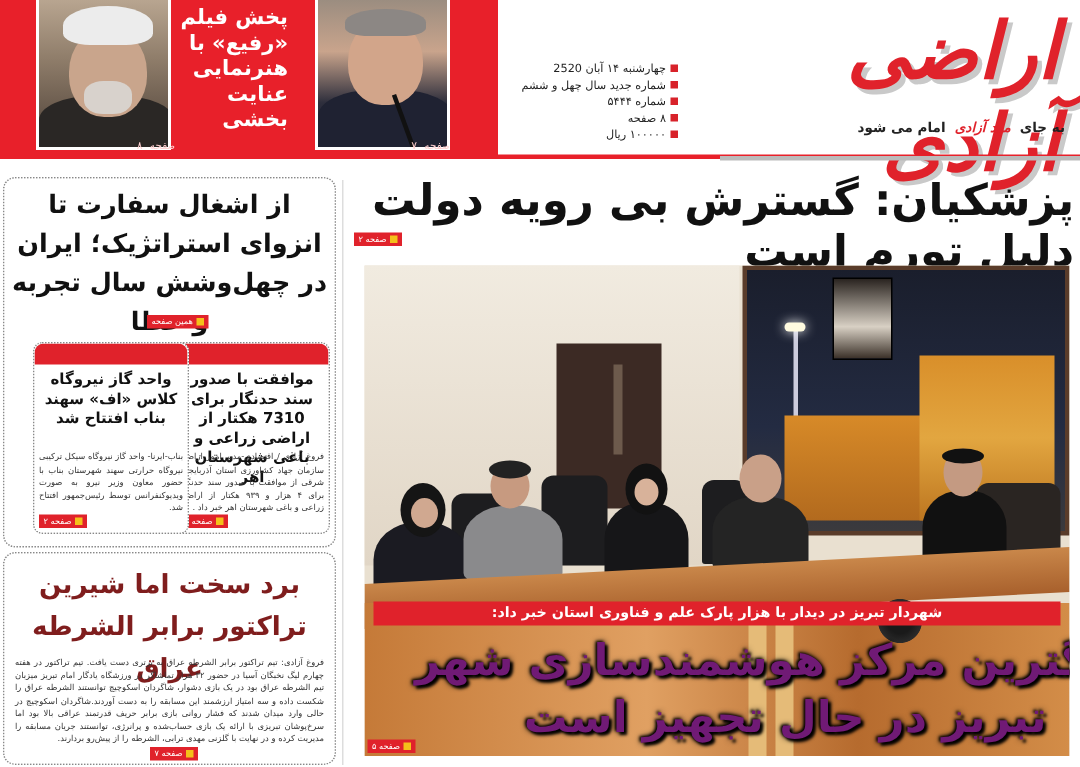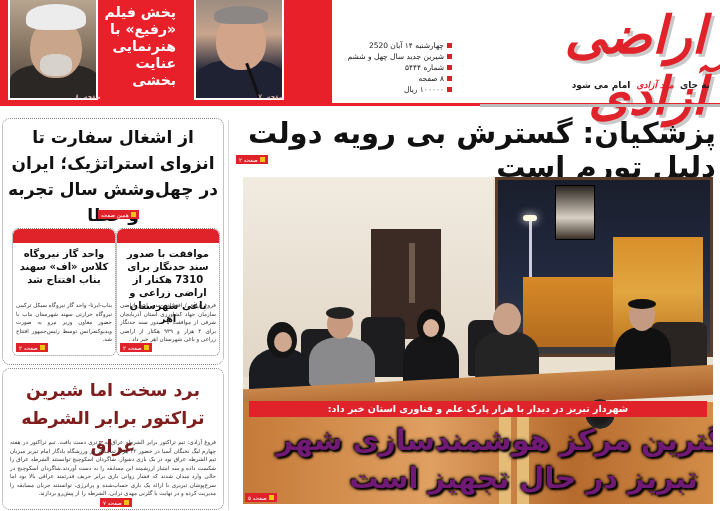--- a/index.html
+++ b/index.html
@@ -13,21 +13,21 @@
 
   
   .masthead {
     position: absolute; left: 0; top: 0; width: 720px; height: 104px;
   }
   .red-band {
     position: absolute; left: 0; top: 0; width: 270px; height: 104px;
     background: #e8202a;
   }
   .promo {
-    position: absolute; top: 0; height: 104px;
+    position: absolute; top: 0; height: 104px; margin-left: 16px;
   }
   .promo .photo {
     position: absolute; top: 0; width: 90px; height: 100px;
     border: 2px solid #fff; border-top: none;
     overflow: hidden;
   }
   .promo .title {
     position: absolute; top: 4px; color: #fff; font-weight: bold;
     font-size: 14px; line-height: 17px; direction: rtl; text-align: right;
   }
@@ -172,21 +172,21 @@
     position: absolute; left: 3px; right: 3px; top: 18px;
     font-size: 10px; font-weight: 900; line-height: 13px; color: #111;
     direction: rtl; text-align: center;
   }
   .card .b {
     position: absolute; left: 3px; right: 3px; top: 72px;
     font-size: 5.6px; line-height: 8.5px; color: #333; direction: rtl; text-align: justify;
   }
   .card .t { position: absolute; left: 3px; bottom: 3px; }
   .card-right { left: 114px; }
-  .card-left { left: 10px; padding-left: 28px; }
+  .card-left { left: 20px; padding-left: 28px; }
 
   .sport-headline {
     position: absolute; left: 6px; top: 258px; width: 210px;
     font-size: 17.5px; font-weight: 900; line-height: 28px; color: #7f1d1d;
     direction: rtl; text-align: center;
   }
   .sport-body {
     position: absolute; left: 8px; top: 320px; width: 206px;
     font-size: 5.6px; line-height: 8.5px; color: #333; direction: rtl; text-align: justify;
   }
@@ -227,21 +227,21 @@
     </div>
 
     <div class="info-box">
       <ul>
         <li>
             <span class="sq"></span>
             <span>چهارشنبه ۱۴ آبان 2520</span>
           </li>
         <li>
             <span class="sq"></span>
-            <span>شیرین جدید سال چهل و ششم</span>
+            <span>شماره جدید سال چهل و ششم</span>
           </li>
         <li>
             <span class="sq"></span>
             <span>شماره ۵۴۴۴</span>
           </li>
         <li>
             <span class="sq"></span>
             <span>۸ صفحه</span>
           </li>
         <li>

